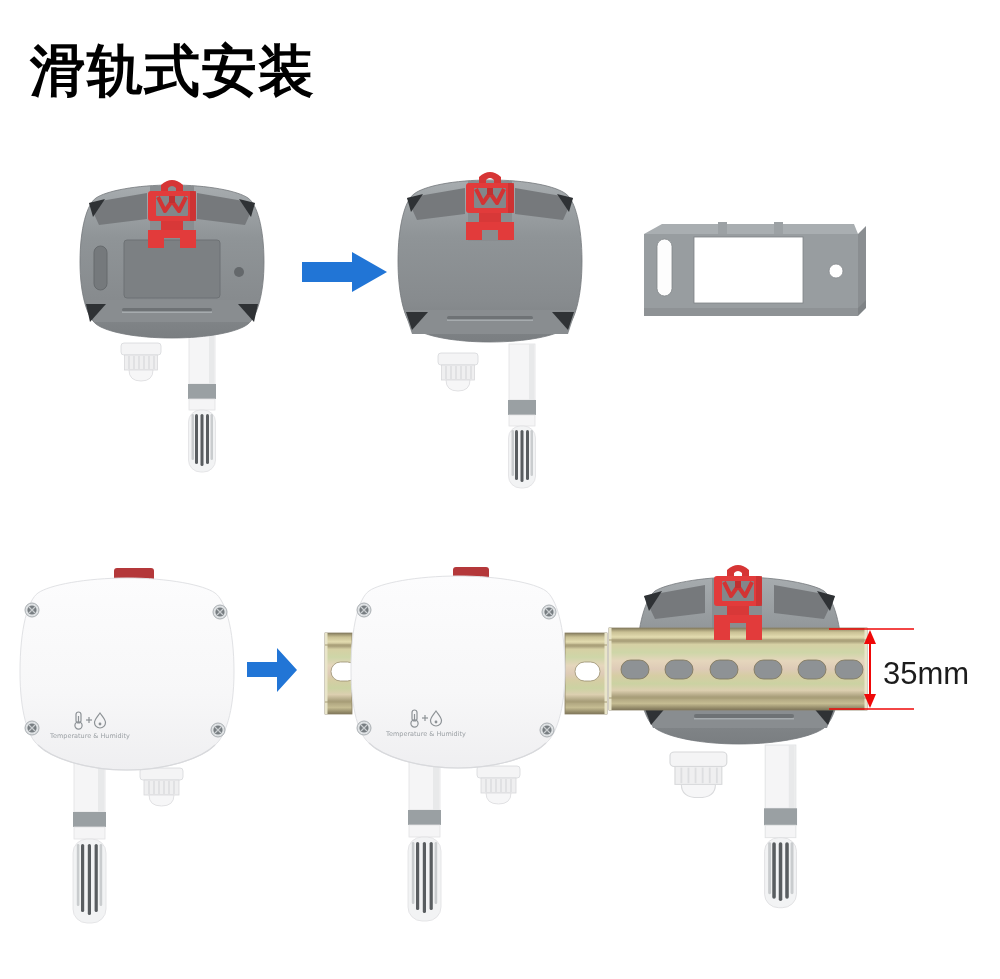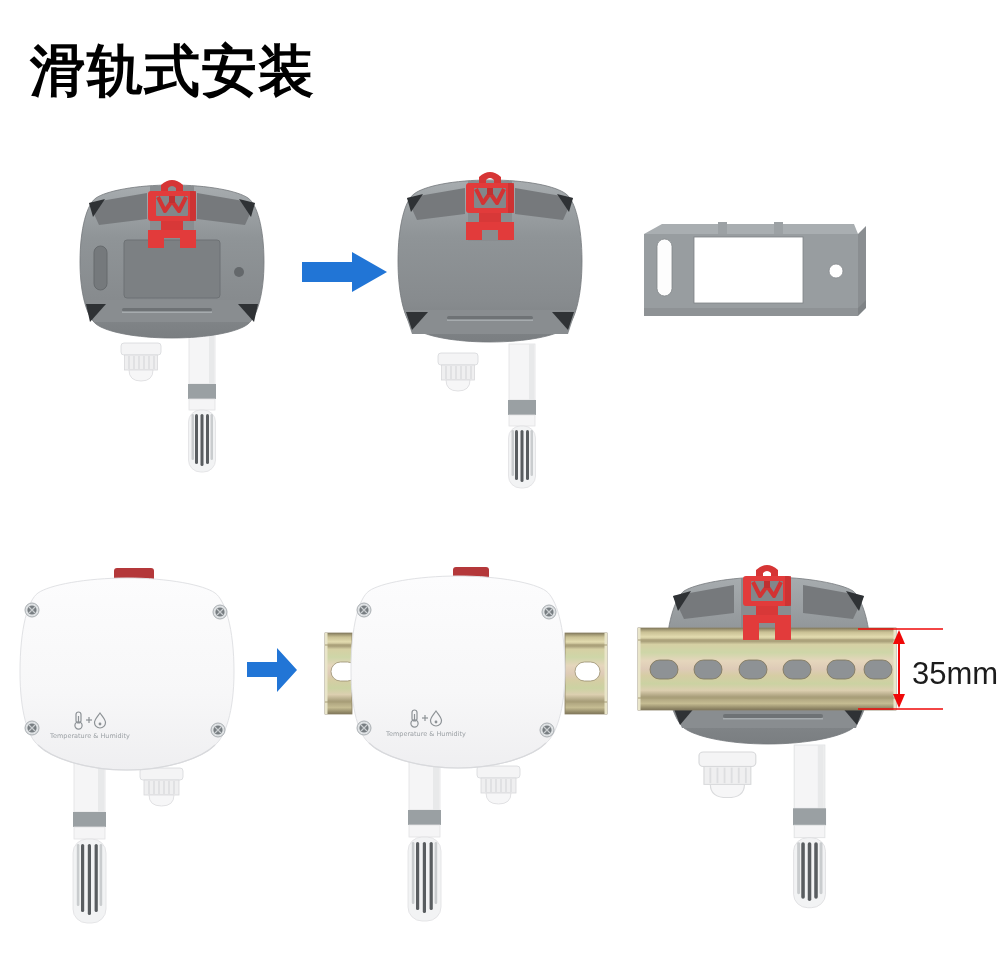--- a/index.html
+++ b/index.html
@@ -382,21 +382,21 @@
           <g transform="translate(26,1)">
             <path d="M0,0 C2.5,3.5 5.5,6.5 5.5,9.5 A5.5,5.5 0 1,1 -5.5,9.5 C-5.5,6.5 -2.5,3.5 0,0 Z"></path>
               <circle cx="0" cy="11" r="1.4" fill="#8d9296" stroke="none"></circle>
           </g>
         </g>
         <text x="101" y="176" text-anchor="middle" font-size="6.5" fill="#9ca1a5">Temperature &amp; Humidity</text>
       </g>
     </svg>
   </div>
 
-  <div class="fig" style="left:636px;top:558px;">
+  <div class="fig" style="left:607px;top:558px;">
     <svg width="360" height="358" viewBox="0 0 360 358">
       <defs>
         <linearGradient id="gbF" x1="0" y1="0" x2="0" y2="1">
           <stop offset="0" stop-color="#a7acaf"></stop>
             <stop offset="0.35" stop-color="#8f9497"></stop>
           <stop offset="0.75" stop-color="#878b8e"></stop>
             <stop offset="1" stop-color="#7a7e81"></stop>
         </linearGradient>
         <linearGradient id="railF" x1="0" y1="0" x2="0" y2="1">
           <stop offset="0" stop-color="#857c5d"></stop>

